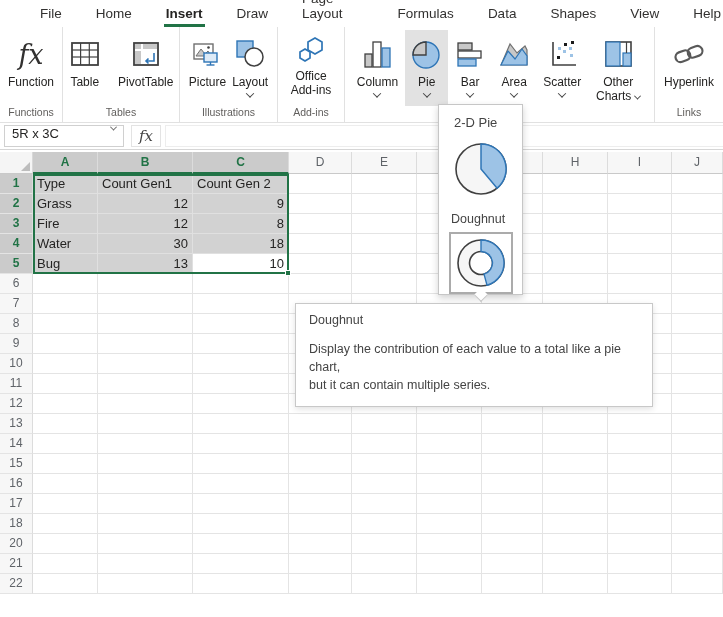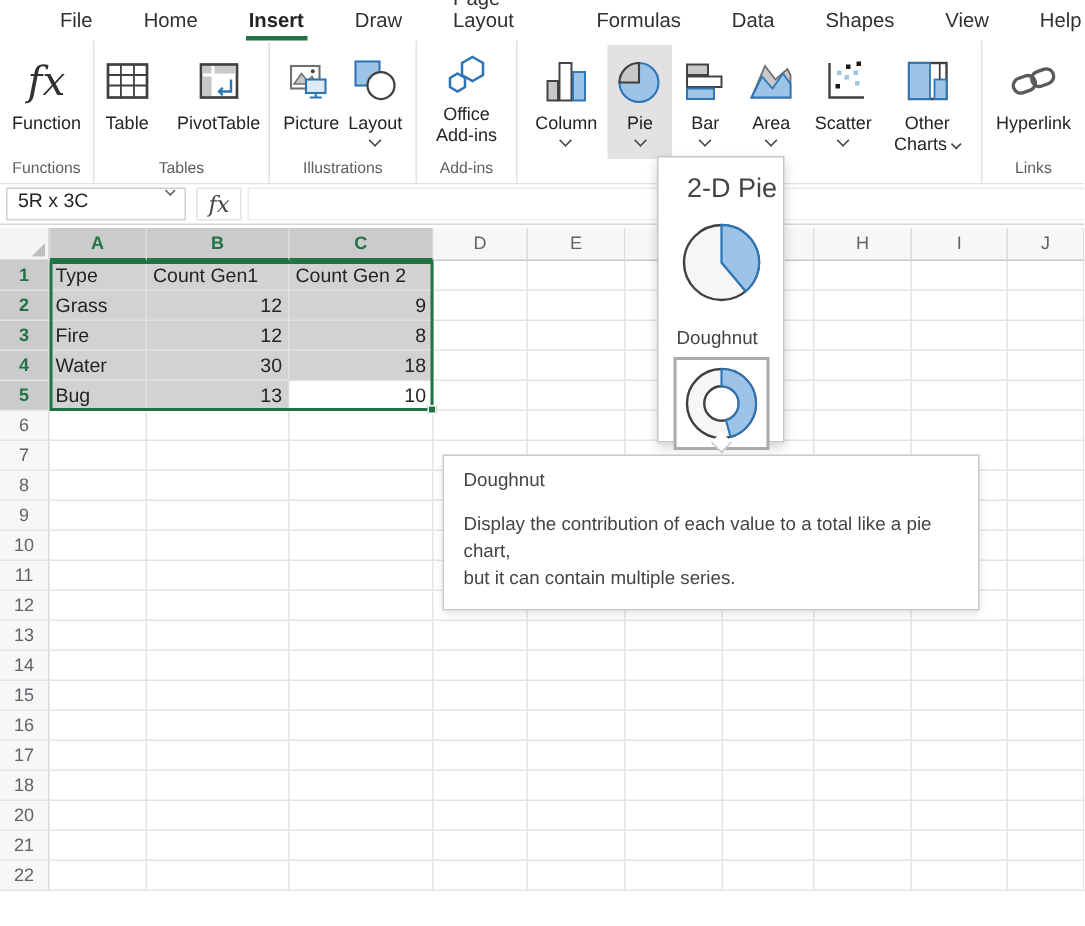--- a/index.html
+++ b/index.html
@@ -60,21 +60,21 @@
   .cell.sel { background: #D2D2D2; border-color: #E0E0E0; }
   .cell.activecell { background: #fff; }
   .cell.num { text-align: right; }
   .sel-outline { position: absolute; left: 33px; top: 22px; width: 256px; height: 100px;
     border: 2px solid #217346; pointer-events: none; z-index: 5; }
   .fill-handle { position: absolute; right: -4px; bottom: -4px; width: 6px; height: 6px;
     background: #217346; border: 1px solid #fff; }
   
   .dropdown { position: absolute; left: 438px; top: 104px; width: 85px; height: 191px; background: #fff;
     border: 1px solid #C6C6C6; box-shadow: 0 3px 7px rgba(0,0,0,0.18); z-index: 50; }
-  .dd-section { font-size: 18px; color: #444; padding: 10px 0 0 15px; text-align: center; }
+  .dd-section { font-size: 13px; color: #444; padding: 10px 0 0 15px; }
   .dd-pie { display: flex; justify-content: center; margin-top: 11px; cursor: pointer; }
   .dd-doughnut-label { font-size: 12.5px; color: #444; padding: 15px 0 0 12px; }
   .dd-doughnut-box { width: 64px; height: 62px; margin: 6px auto 0; border: 2px solid #ABABAB;
     display: flex; align-items: center; justify-content: center; cursor: pointer; background: #fff; }
   .dd-notch { position: absolute; left: 50%; bottom: -6px; width: 10px; height: 10px; margin-left: -5px;
     background: #fff; transform: rotate(45deg); border-right: 1px solid #C6C6C6; border-bottom: 1px solid #C6C6C6; }
   
   .tooltip { position: absolute; left: 295px; top: 303px; width: 358px; background: #fff;
     border: 1px solid #C8C8C8; box-shadow: 0 2px 6px rgba(0,0,0,0.12); z-index: 60;
     padding: 9px 13px 12px; }

